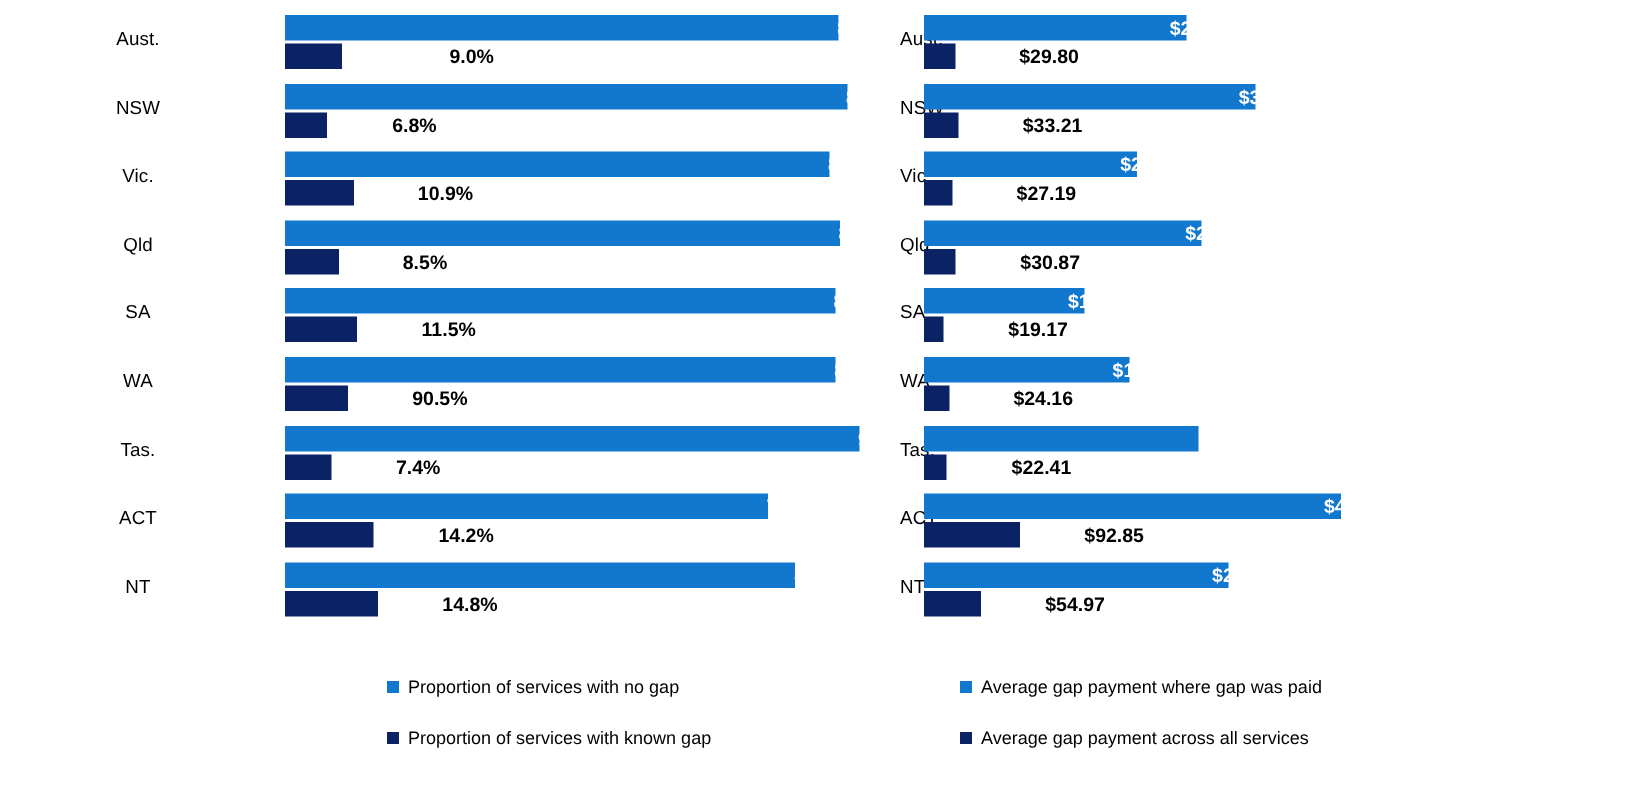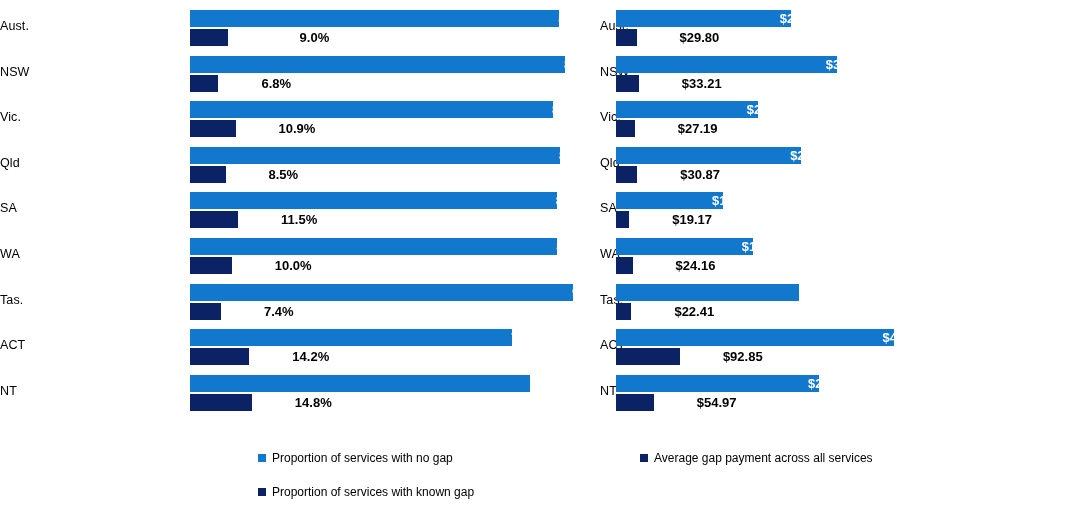--- a/index.html
+++ b/index.html
@@ -35,21 +35,21 @@
   }
   .group {
     position: absolute;
     left: 0;
     right: 0;
     height: 42px;
   }
   .cat-label {
     position: absolute;
     top: 11px;
-    text-align: left;
+    text-align: center;
     font-size: 12.5px;
     color: #000;
     line-height: 14px;
     letter-spacing: 0.1px;
   }
   #panel-left .cat-label  { left: 0px; width: 184px; }
   #panel-right .cat-label { left: 0px; width: 10px; }
 
   .bar {
     position: absolute;
@@ -142,21 +142,21 @@
           <div class="bar top" style="left: 190px; width: 366.586px; background: rgb(18, 120, 206);"></div>
           <div class="bar-value inside" style="left: 190px; width: 366.586px;">87.7%</div>
           <div class="bar bottom" style="left: 190px; width: 48.07px; background: rgb(11, 34, 101);"></div>
           <div class="bar-value outside" style="left: 238.07px;">11.5%</div>
         </div>
         <div class="group" style="top: 236px;">
           <div class="cat-label" style="left: 0px; width: 184px;">WA</div>
           <div class="bar top" style="left: 190px; width: 367.004px; background: rgb(18, 120, 206);"></div>
           <div class="bar-value inside" style="left: 190px; width: 367.004px;">82.2%</div>
           <div class="bar bottom" style="left: 190px; width: 41.8px; background: rgb(11, 34, 101);"></div>
-          <div class="bar-value outside" style="left: 231.8px;">10.0%</div>
+          <div class="bar-value outside" style="left: 231.8px;">90.5%</div>
         </div>
         <div class="group" style="top: 281.6px;">
           <div class="cat-label" style="left: 0px; width: 184px;">Tas.</div>
           <div class="bar top" style="left: 190px; width: 382.888px; background: rgb(18, 120, 206);"></div>
           <div class="bar-value inside" style="left: 190px; width: 382.888px;">91.6%</div>
           <div class="bar bottom" style="left: 190px; width: 30.932px; background: rgb(11, 34, 101);"></div>
           <div class="bar-value outside" style="left: 220.932px;">7.4%</div>
         </div>
         <div class="group" style="top: 327.2px;">
           <div class="cat-label" style="left: 0px; width: 184px;">ACT</div>
@@ -245,19 +245,23 @@
         <div class="group" style="top: 372.8px;">
           <div class="cat-label" style="left: 0px; width: 10px;">NT</div>
           <div class="bar top" style="left: 16px; width: 203.063px; background: rgb(18, 120, 206);"></div>
           <div class="bar-value inside" style="left: 16px; width: 203.063px;">$295.15</div>
           <div class="bar bottom" style="left: 16px; width: 37.8194px; background: rgb(11, 34, 101);"></div>
           <div class="bar-value outside" style="left: 53.8194px;">$54.97</div>
         </div>
       </div>
     <div class="legend" id="legend-right">
         <div class="legend-row">
+          <span class="legend-swatch series-a" style="background: rgb(18, 120, 206);"></span>
+          <span class="legend-label">Average gap payment where gap was paid</span>
+        </div>
+        <div class="legend-row">
           <span class="legend-swatch series-b" style="background: rgb(11, 34, 101);"></span>
           <span class="legend-label">Average gap payment across all services</span>
         </div>
       </div>
   </div>
 
 </div>
 
 </body></html>

